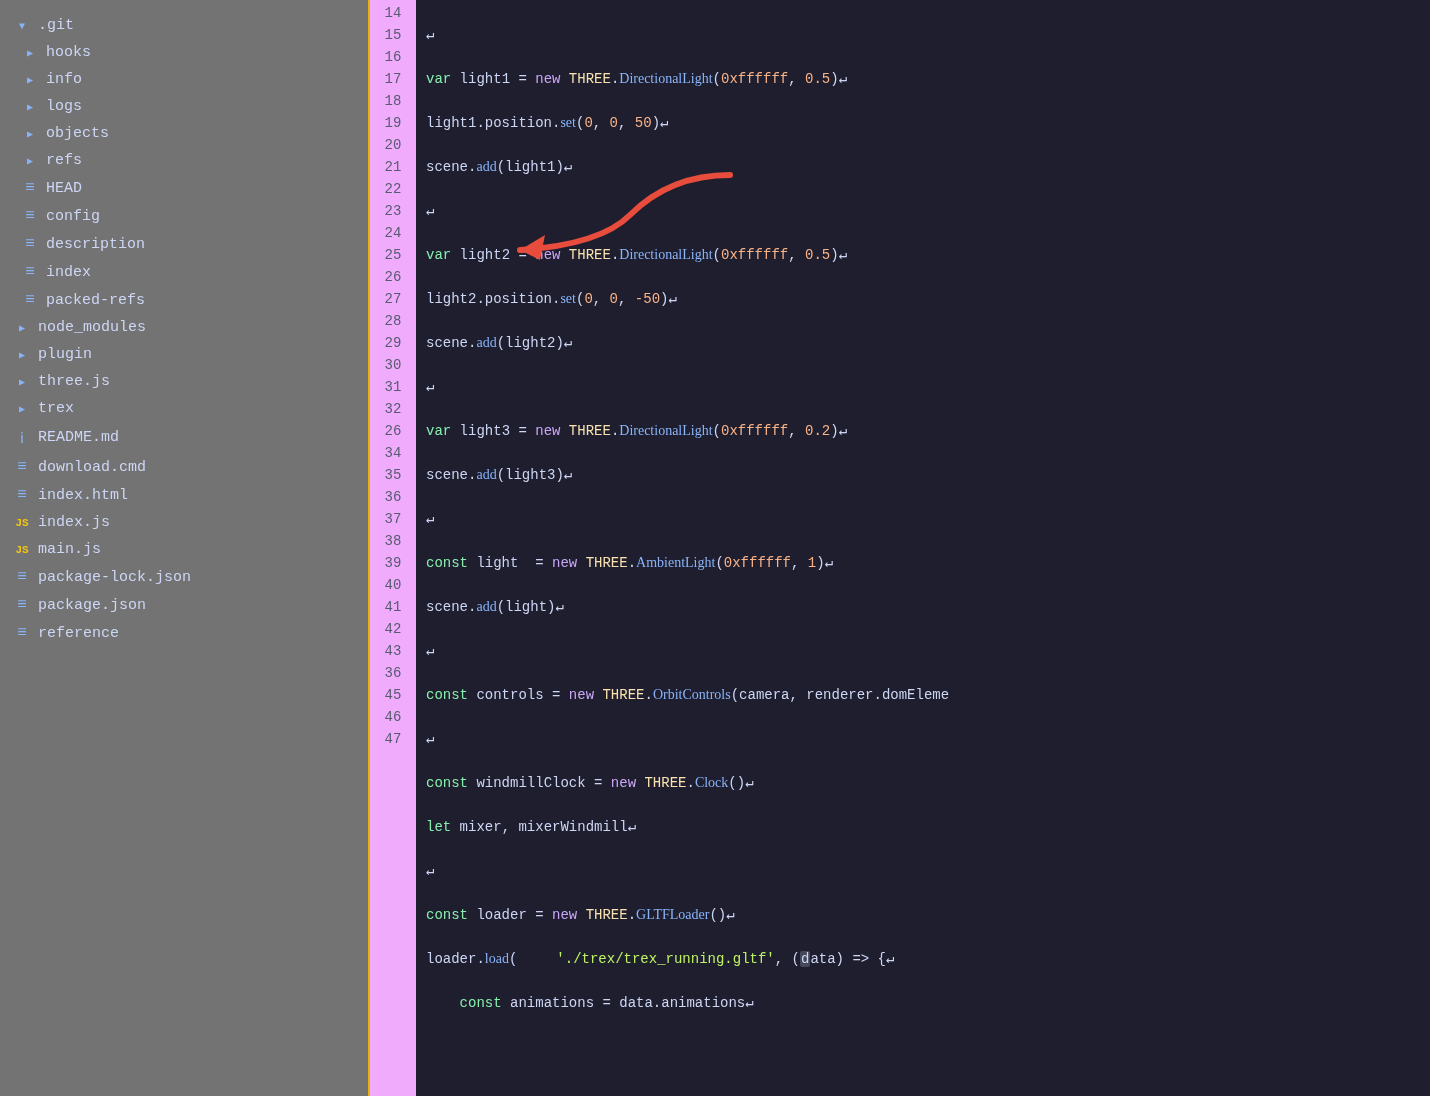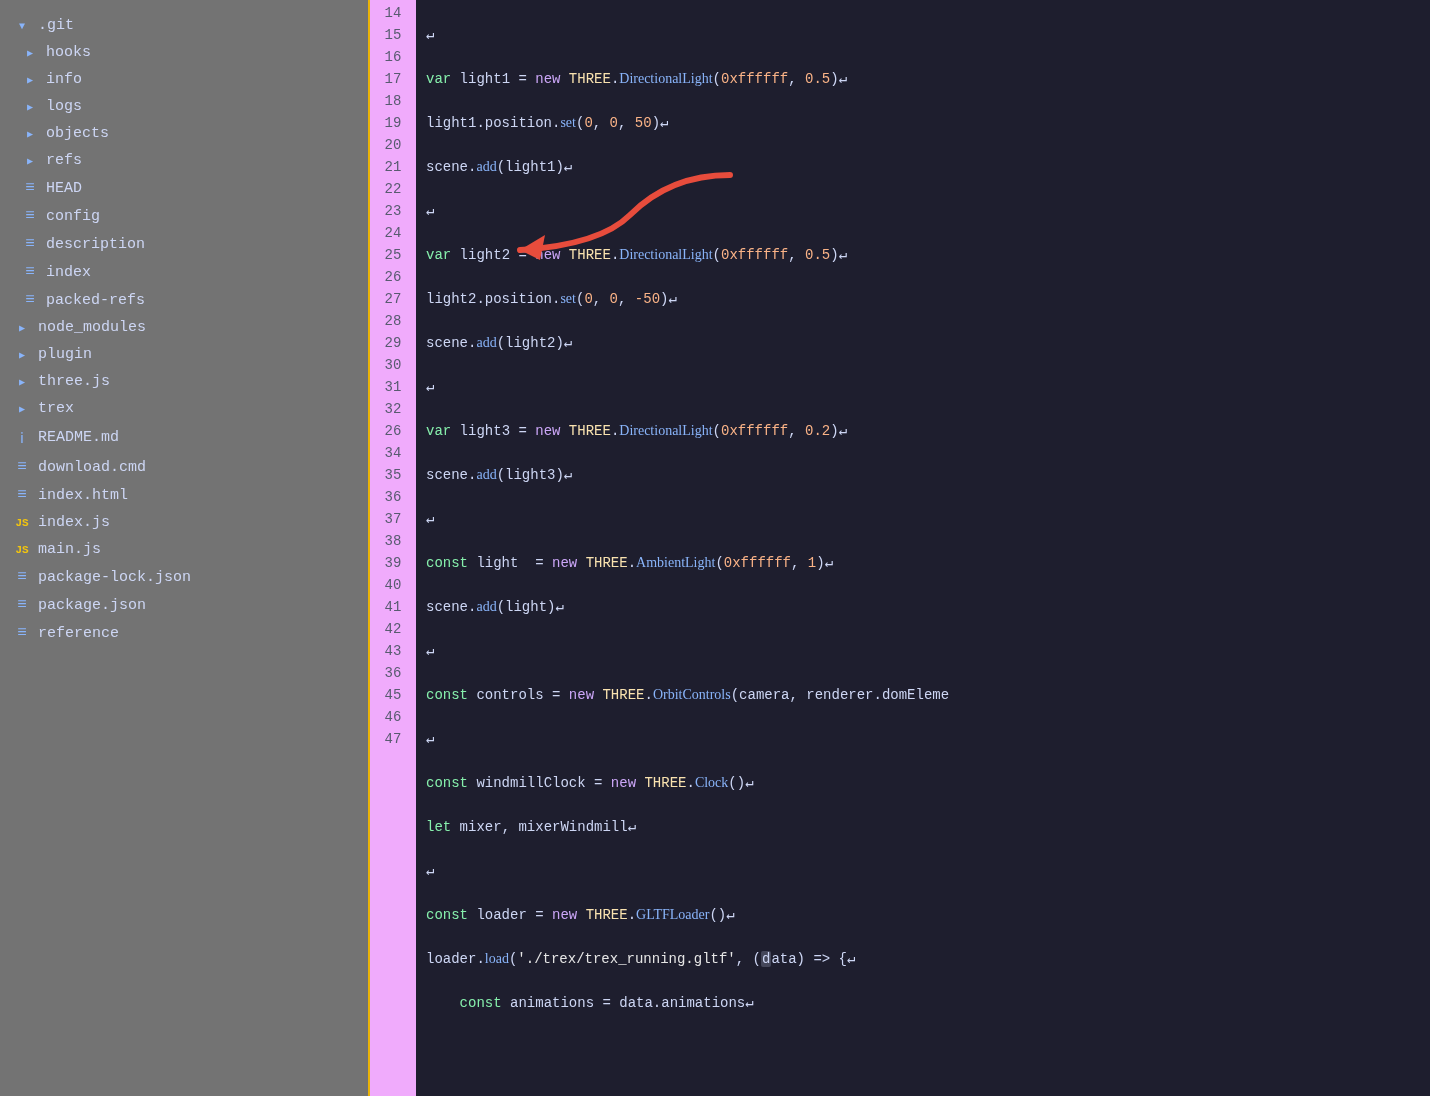--- a/index.html
+++ b/index.html
@@ -91,21 +91,21 @@
       white-space: pre;
       overflow: visible;
     }
 
     .line { display: block; min-height: 22px; }
 
     
     .kw { color: #cba6f7; margin-top: 15px; } 
     .kw2 { color: #86efac; } 
     .fn { color: #89b4fa; font-family: Liberation Serif, serif; } 
-    .str { color: #e5e5e5; } 
+    .str { color: #bef264; margin-left: 39px; } 
     .num { color: #fab387; } 
     .cls { color: #f9e2af; } 
     .plain { color: #cdd6f4; }
     .highlight-word {
       background: #45475a;
       border-radius: 2px;
       padding: 0 1px;
     }
 
     

